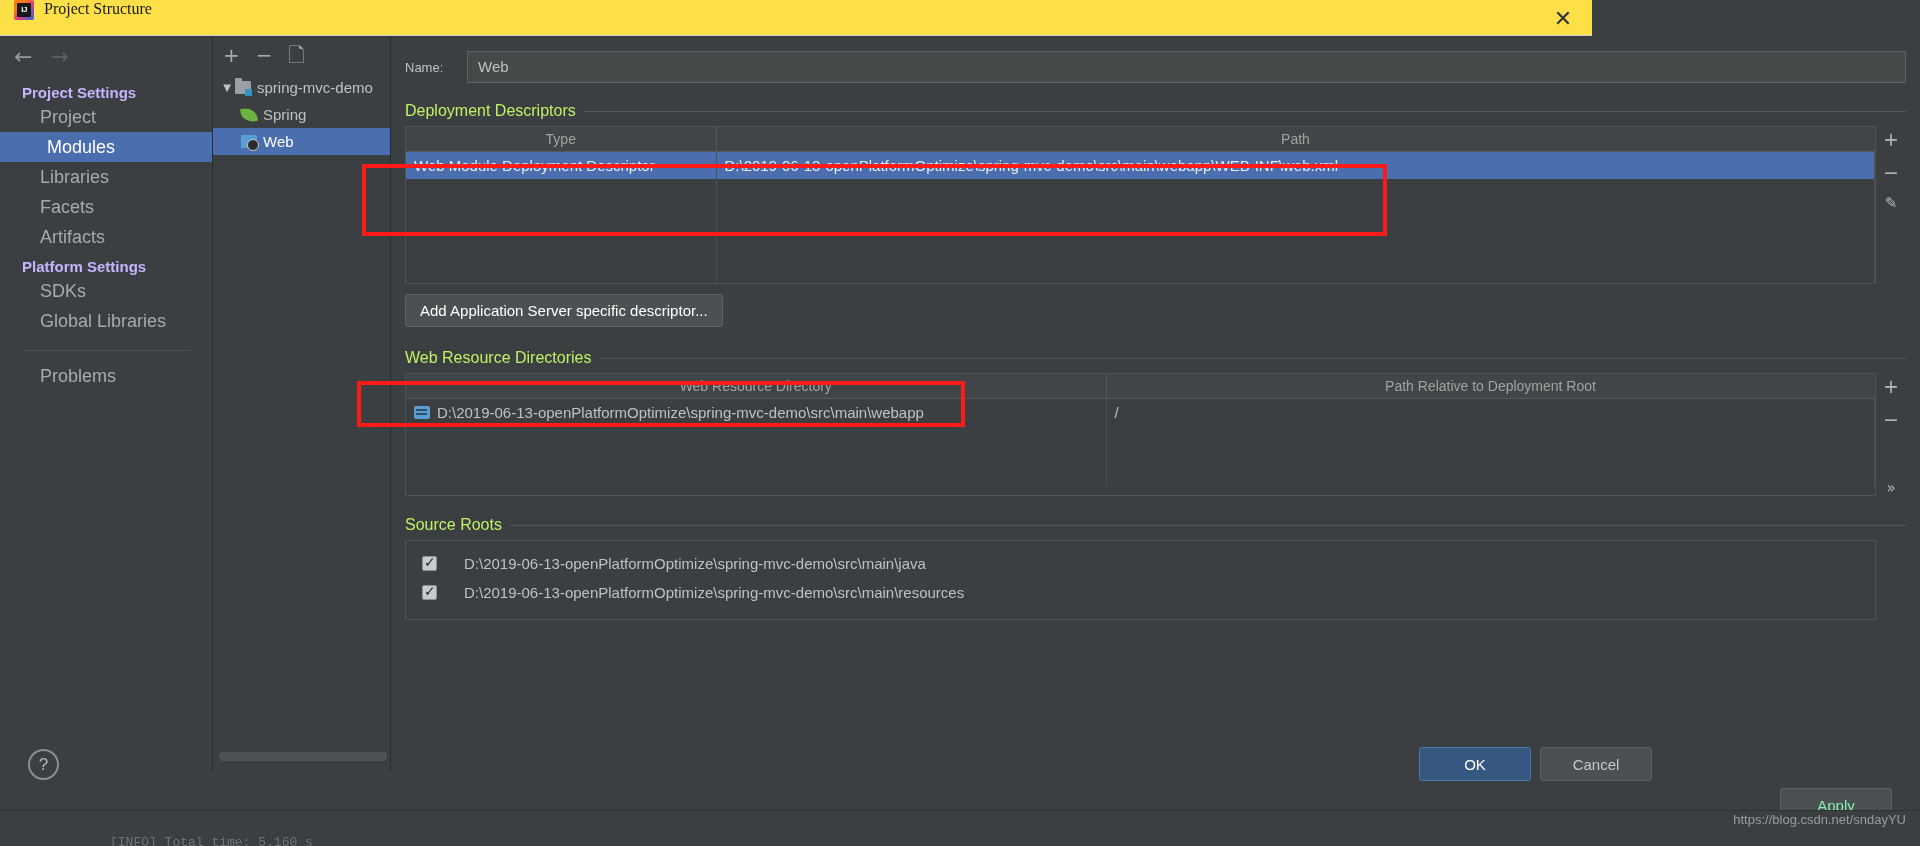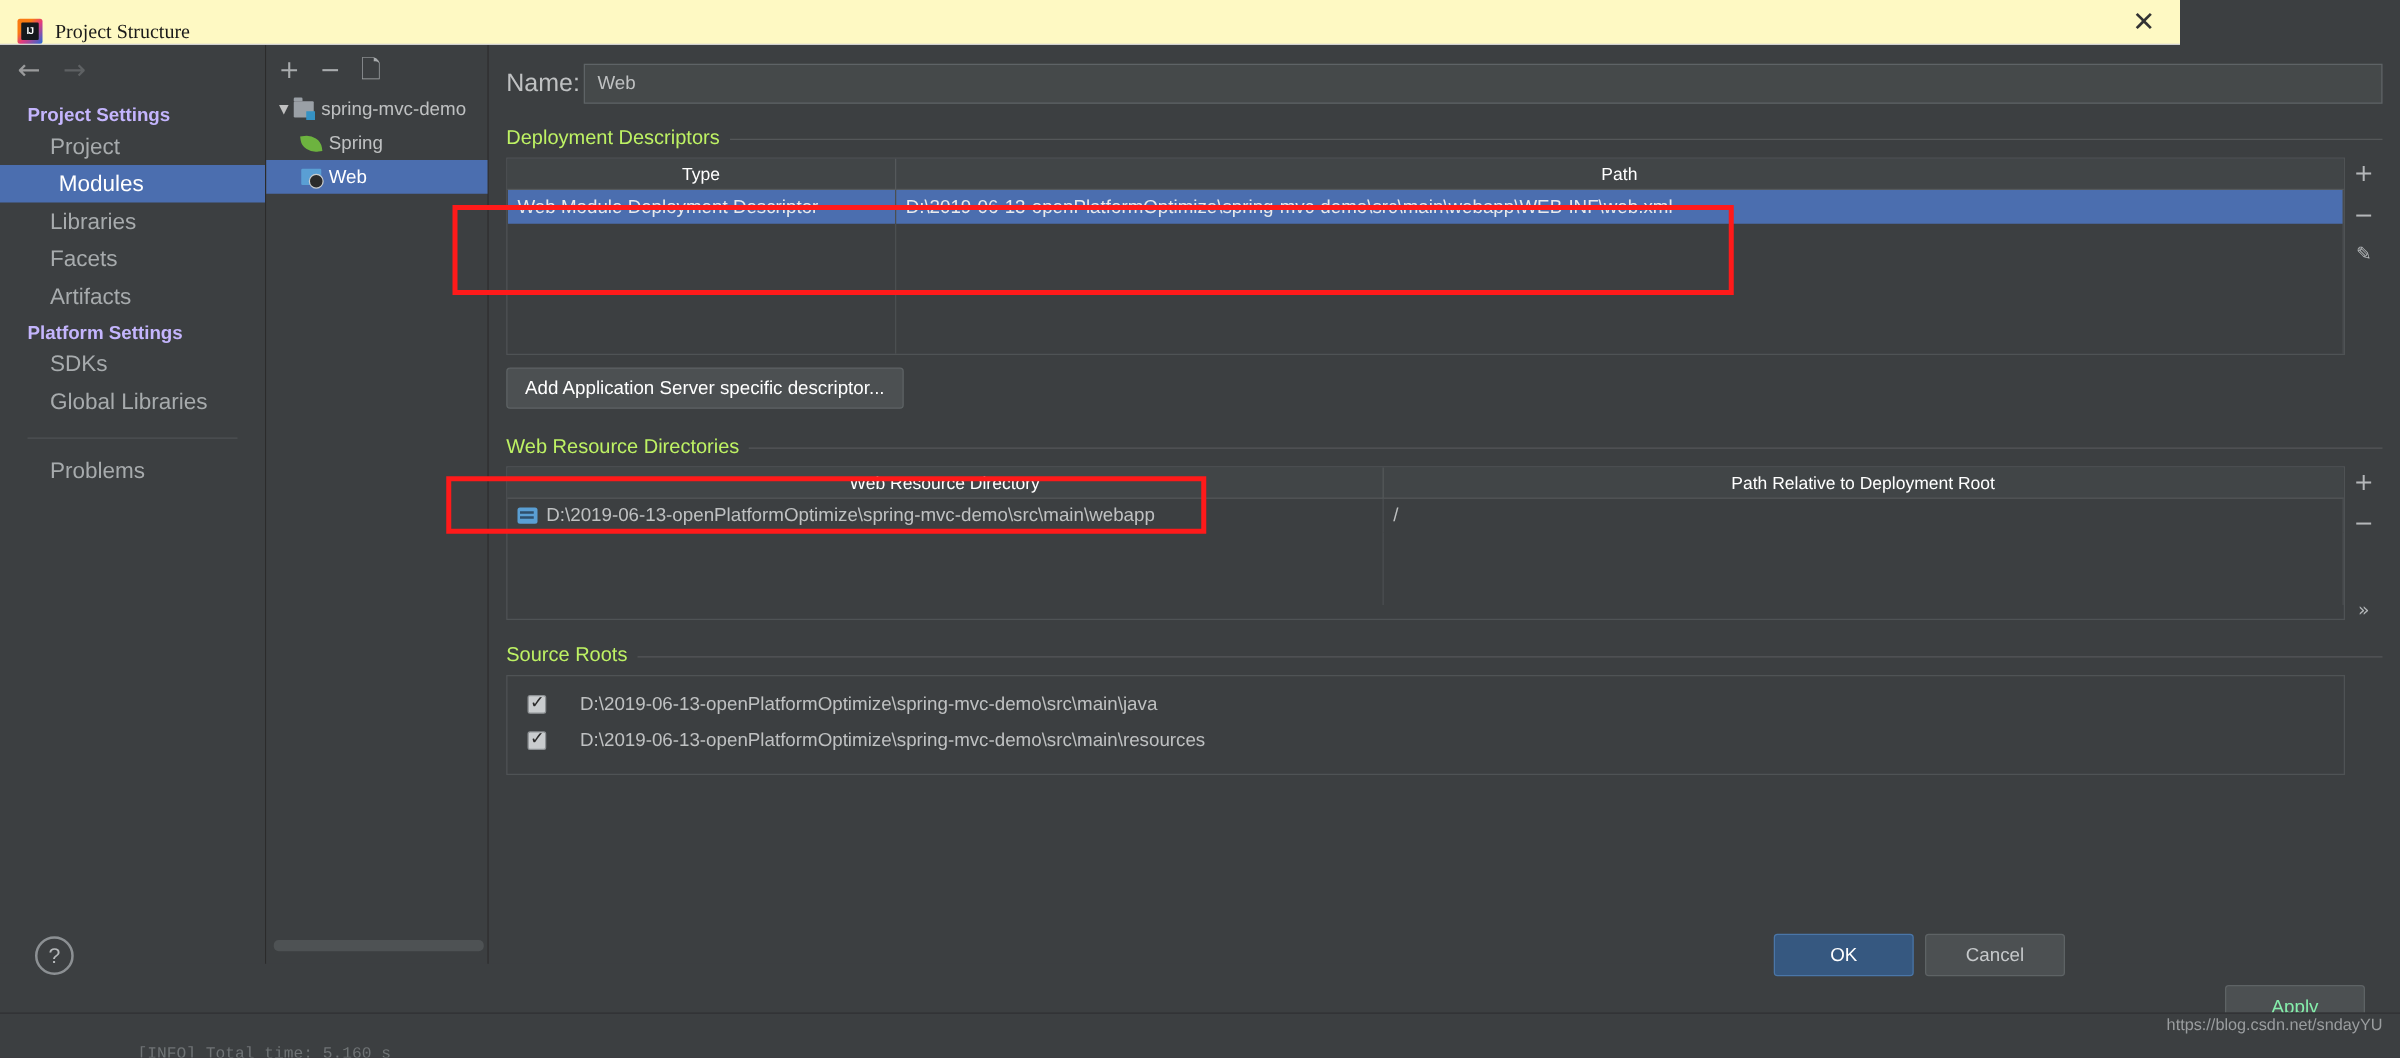--- a/index.html
+++ b/index.html
@@ -6,22 +6,22 @@
   html, body {
     width: 1920px; height: 846px;
     background: #3c3f41;
     font-family: "Liberation Sans", sans-serif;
     overflow: hidden;
   }
   body { position: relative; }
 
   
   #titlebar {
-    position: absolute; left: 0; top: 0; width: 1744px; height: 36px;
-    background: #fef9c3; display: flex; align-items: flex-end;
+    position: absolute; left: 0; top: 0; width: 1592px; height: 36px;
+    background: #fde047; display: flex; align-items: flex-start;
     border-bottom: 1px solid #d0d0d0;
   }
   #app-icon {
     width: 20px; height: 20px; margin-left: 14px; position: relative;
     background: linear-gradient(135deg,#f97a12 0%,#f97a12 30%,#e23a80 55%,#1f6cdb 100%);
     border-radius: 2px;
   }
   #app-icon::after {
     content: "IJ"; position: absolute; left: 3px; top: 3px;
     width: 14px; height: 14px; background: #15181c; color: #fff;
@@ -102,36 +102,36 @@
     position: absolute; left: 6px; bottom: 10px; width: 168px; height: 9px;
     background: #4e5254; border-radius: 4px; cursor: pointer;
   }
 
   
   #content {
     position: absolute; left: 391px; top: 0; right: 0; height: 735px;
     background: #3c3f41;
   }
   #name-row { display: flex; align-items: center; height: 34px; margin: 14px 14px 0 0; padding-left: 14px; }
-  #name-label { font-size: 20px; color: #bfc1c2; width: 62px; }
+  #name-label { font-size: 13px; color: #bfc1c2; width: 62px; }
   #name-field {
     flex: 1; height: 32px; background: #45494a; border: 1px solid #5e6366;
     color: #bfc1c2; font-size: 15px; padding-left: 10px; line-height: 30px;
     font-family: "Liberation Sans", sans-serif;
   }
 
   .section { margin: 18px 14px 0 14px; position: relative; }
   .section-title-row { display: flex; align-items: center; gap: 8px; }
   .section-title { font-size: 16px; color: #bef264; white-space: nowrap; }
   .section-line { flex: 1; height: 1px; background: #545759; }
 
   .table-wrap { position: relative; display: flex; margin-top: 6px; }
   .table-box { flex: 1; border: 1px solid #4f5355; background: #3c3f41; }
   thead th {
-    background: #414547; color: #ffffff; font-weight: normal; font-size: 14px;
+    background: #414547; color: #a3a3a3; font-weight: normal; font-size: 14px;
     height: 24px; border-right: 1px solid #55595b; border-bottom: 1px solid #55595b;
     text-align: center;
   }
   thead th:last-child { border-right: none; }
   table { width: 100%; border-collapse: collapse; table-layout: fixed; }
   tbody td {
     font-size: 15px; color: #bfc1c2; height: 28px; padding-left: 8px;
     border-right: 1px solid #4b4f51; white-space: nowrap; overflow: hidden;
   }
   tr.selected td { background: #4b6eaf; color: #e8eaec; }

